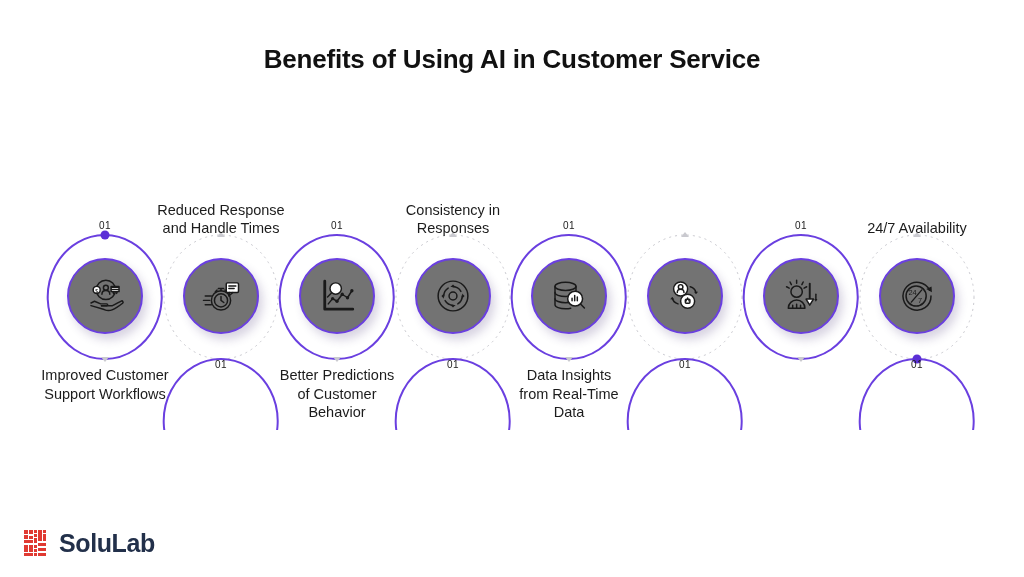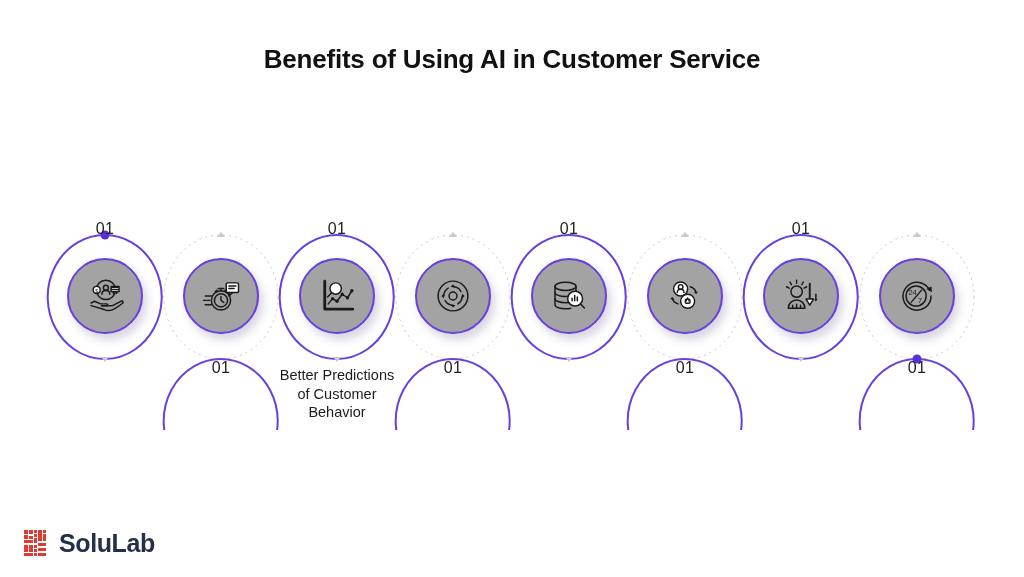--- a/index.html
+++ b/index.html
@@ -46,35 +46,35 @@
   }
 
   
   .node .disc {
     position: absolute;
     left: 50%;
     top: 78px;
     transform: translateX(-50%);
     width: 76px; height: 76px;
     border-radius: 50%;
-    background: #a3a3a3;
+    background: #737373;
     border: 2px solid #6a3fe0;
     box-shadow: 4px 6px 10px rgba(60,40,110,0.20);
     display: flex;
     align-items: center;
     justify-content: center;
   }
   .node .disc svg { display: block; }
 
   
   .node .step {
     position: absolute;
     left: 50%;
     transform: translateX(-50%);
-    font-size: 16px;
+    font-size: 10px;
     color: #222222;
     letter-spacing: 0.4px;
     white-space: nowrap;
   }
   .node.down .step { top: 40px; }
   .node.up   .step { top: 179px; }
 
   
   .node .caption {
     position: absolute;
@@ -173,37 +173,41 @@
           <circle cx="25" cy="14.5" r="2.8"></circle>
           <path d="M20.5 22c0-2.5 2-4.2 4.5-4.2s4.5 1.7 4.5 4.2"></path>
           <circle cx="14.5" cy="17" r="4" fill="#fff"></circle>
           <text x="14.5" y="20" font-size="6" font-family="Liberation Sans, sans-serif" fill="#1a1a1a" stroke="none" text-anchor="middle">$</text>
           <rect x="31" y="13" width="9" height="6" fill="#fff"></rect>
           <path d="M31.5 14h8M31.5 16.5h8M33 19l.8 2M38 19l-.8 2"></path>
           <path d="M8 32l4-2 7 3h7c1.4 0 1.4 2.2 0 2.2h-6"></path>
           <path d="M20 35.2h12c4.5-2.2 8-4.2 10.5-5.4 1.6-.8 3 1.4 1.6 2.5-3.8 3-8 6-12 7.6-3 1.2-6 1-9-.4L8 35"></path>
         </svg>
       </div>
+      <div class="caption">Improved Customer
+Support Workflows</div>
     </div>
 
     <div class="node up" style="left:161px">
       <span class="step">01</span>
       <div class="disc">
         <svg width="42" height="42" viewBox="0 0 48 48" fill="none" stroke="#1a1a1a" stroke-width="1.7" stroke-linecap="round" stroke-linejoin="round">
           <circle cx="24" cy="29" r="11"></circle>
           <circle cx="24" cy="29" r="7.5"></circle>
           <path d="M24 24.5V29l3.2 2.4"></path>
           <path d="M21 15.5h6M24 15.5v2.6"></path>
           <path d="M19.5 17.2l-2 2M28.5 17.2l2 2"></path>
           <path d="M6 24h7M4 29h7M6 34h7"></path>
           <rect x="30" y="9" width="14" height="11" rx="1.4" fill="#fff"></rect>
           <path d="M33 12.5h8M33 15.5h6"></path>
           <path d="M33.5 20l-.5 4 4.5-4"></path>
         </svg>
       </div>
+      <div class="caption">Reduced Response
+and Handle Times</div>
     </div>
 
     <div class="node down" style="left:277px">
       <span class="step">01</span>
       <div class="disc">
         <svg width="42" height="42" viewBox="0 0 48 48" fill="none" stroke="#1a1a1a" stroke-width="1.7" stroke-linecap="round" stroke-linejoin="round">
           <path d="M10 7v32h32" stroke-width="3.2"></path>
           <path d="M14 33l5-6 5 3 6-8 6 4 5-8"></path>
           <circle cx="19" cy="27" r="1.9" fill="#1a1a1a" stroke="none"></circle>
           <circle cx="24" cy="30" r="1.9" fill="#1a1a1a" stroke="none"></circle>
@@ -228,35 +232,40 @@
           <path d="M24 13.5a10.5 10.5 0 0 1 9 5.2"></path>
           <path d="M24 34.5a10.5 10.5 0 0 1-9-5.2"></path>
           <path d="M13.5 24a10.5 10.5 0 0 1 5-9"></path>
           <path d="M34.5 24a10.5 10.5 0 0 1-5 9"></path>
           <polygon points="24,10.8 27,13.6 21,13.6" fill="#1a1a1a" stroke="none"></polygon>
           <polygon points="24,37.2 21,34.4 27,34.4" fill="#1a1a1a" stroke="none"></polygon>
           <polygon points="10.8,24 13.6,21 13.6,27" fill="#1a1a1a" stroke="none"></polygon>
           <polygon points="37.2,24 34.4,27 34.4,21" fill="#1a1a1a" stroke="none"></polygon>
         </svg>
       </div>
+      <div class="caption">Consistency in
+Responses</div>
     </div>
 
     <div class="node down" style="left:509px">
       <span class="step">01</span>
       <div class="disc">
         <svg width="42" height="42" viewBox="0 0 48 48" fill="none" stroke="#1a1a1a" stroke-width="1.7" stroke-linecap="round" stroke-linejoin="round">
           <ellipse cx="20" cy="13" rx="12" ry="4.6"></ellipse>
           <path d="M8 13v7c0 2.6 5.4 4.6 12 4.6s12-2 12-4.6v-7"></path>
           <path d="M8 20v7c0 2.6 5.4 4.6 12 4.6s12-2 12-4.6v-7"></path>
           <path d="M8 27v7c0 2.6 5.4 4.6 12 4.6 2.2 0 4.3-.2 6-.6"></path>
           <circle cx="31" cy="27" r="8.5" fill="#fff"></circle>
           <path d="M27.5 29.5v-3M30.5 29.5v-6M33.5 29.5v-4.5"></path>
           <path d="M37.2 33.2l4.4 4.6"></path>
         </svg>
       </div>
+      <div class="caption">Data Insights
+from Real-Time
+Data</div>
     </div>
 
     <div class="node up" style="left:625px">
       <span class="step">01</span>
       <div class="disc">
         <svg width="42" height="42" viewBox="0 0 48 48" fill="none" stroke="#1a1a1a" stroke-width="1.7" stroke-linecap="round" stroke-linejoin="round">
           <circle cx="19" cy="16" r="8" fill="#fff"></circle>
           <circle cx="19" cy="13.6" r="2.6"></circle>
           <path d="M15.2 20c0-2.2 1.7-3.6 3.8-3.6s3.8 1.4 3.8 3.6"></path>
           <circle cx="27" cy="30" r="8" fill="#fff"></circle>
@@ -291,20 +300,21 @@
       <div class="disc">
         <svg width="42" height="42" viewBox="0 0 48 48" fill="none" stroke="#1a1a1a" stroke-width="1.7" stroke-linecap="round" stroke-linejoin="round">
           <path d="M38.5 17.5A16 16 0 1 0 40 24"></path>
           <polygon points="40.6,13.2 34.6,16 41,19.6" fill="#1a1a1a" stroke="none"></polygon>
           <circle cx="23" cy="24" r="11.5"></circle>
           <path d="M29.5 17L17.5 31" stroke-width="1.6"></path>
           <text x="19" y="23" font-size="8.5" font-family="Liberation Sans, sans-serif" fill="#1a1a1a" stroke="none" text-anchor="middle">24</text>
           <text x="27.5" y="31.5" font-size="8.5" font-family="Liberation Sans, sans-serif" fill="#1a1a1a" stroke="none" text-anchor="middle">7</text>
         </svg>
       </div>
+      <div class="caption">24/7 Availability</div>
     </div>
 
   </div>
 
   <div id="logo">
     <svg class="mark" viewBox="0 0 26 26">
       <g fill="#e03a32">
         <rect x="0" y="0" width="4" height="4"></rect>
         <rect x="5" y="0" width="4" height="4"></rect>
         <rect x="10" y="0" width="3" height="3"></rect>

